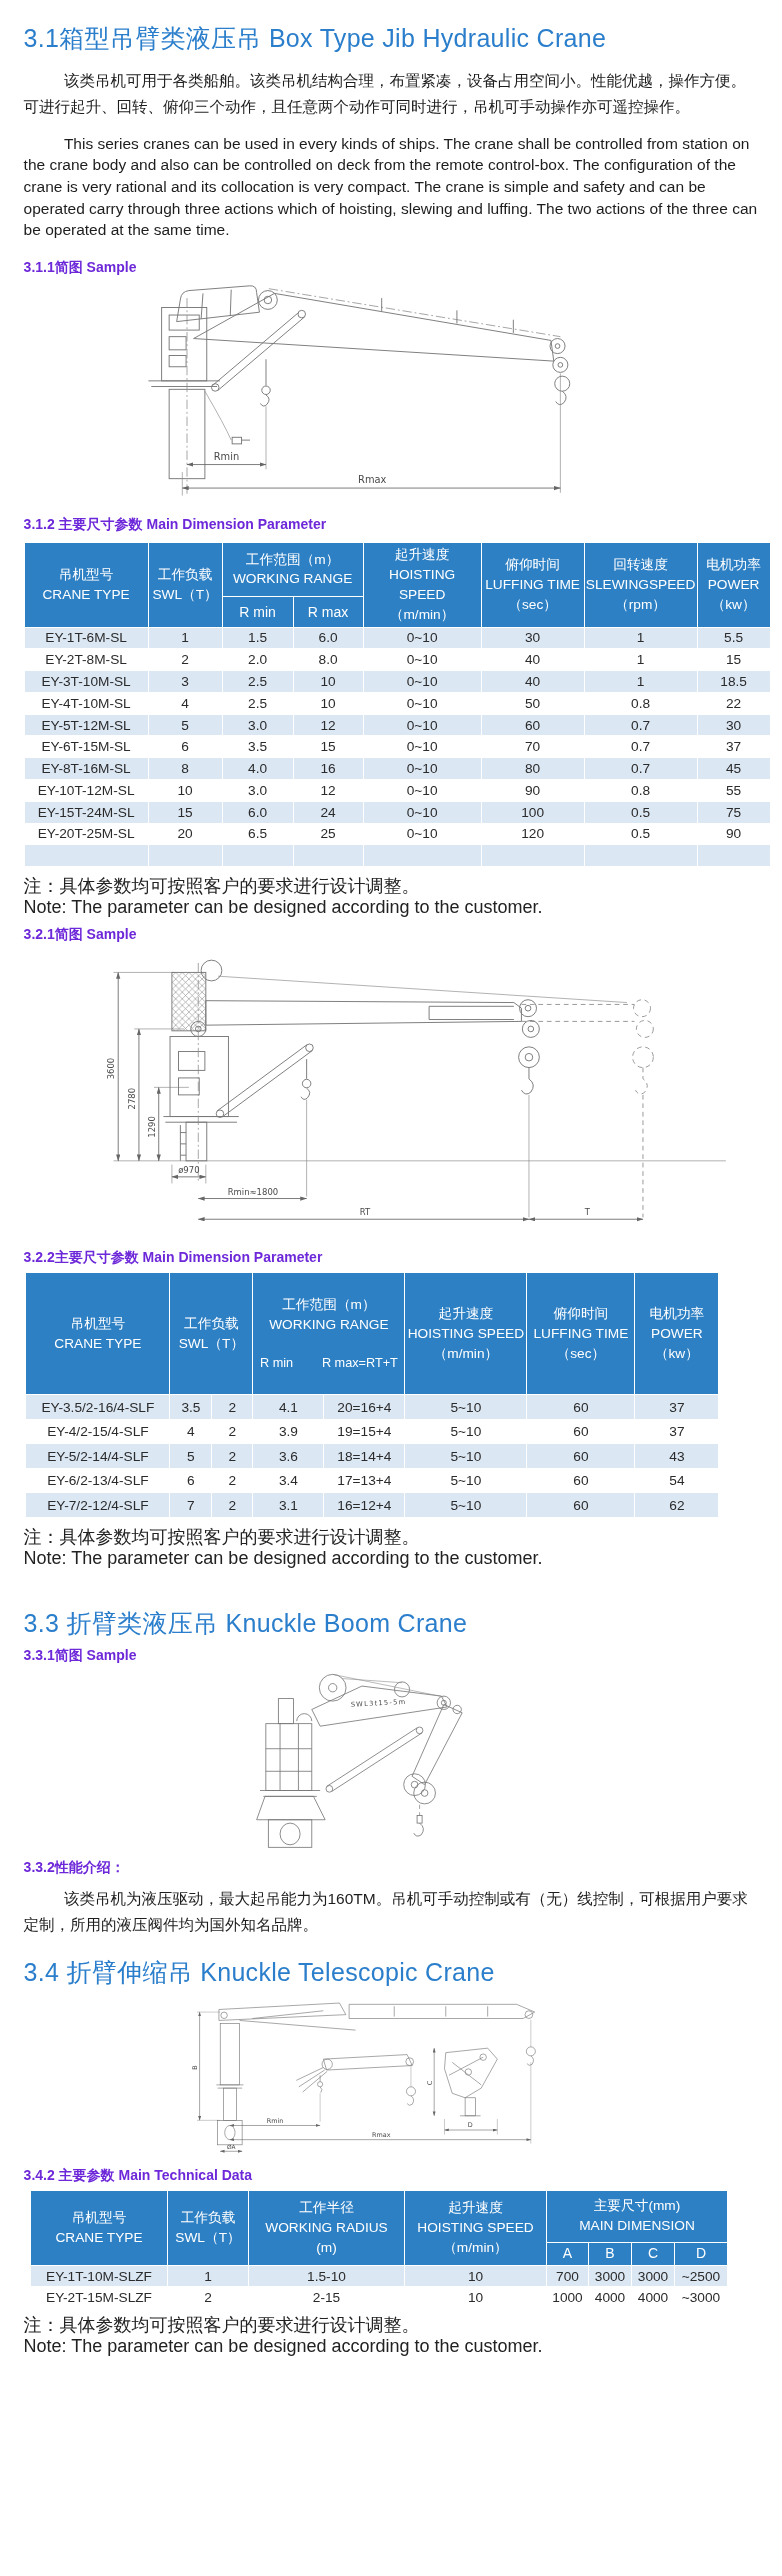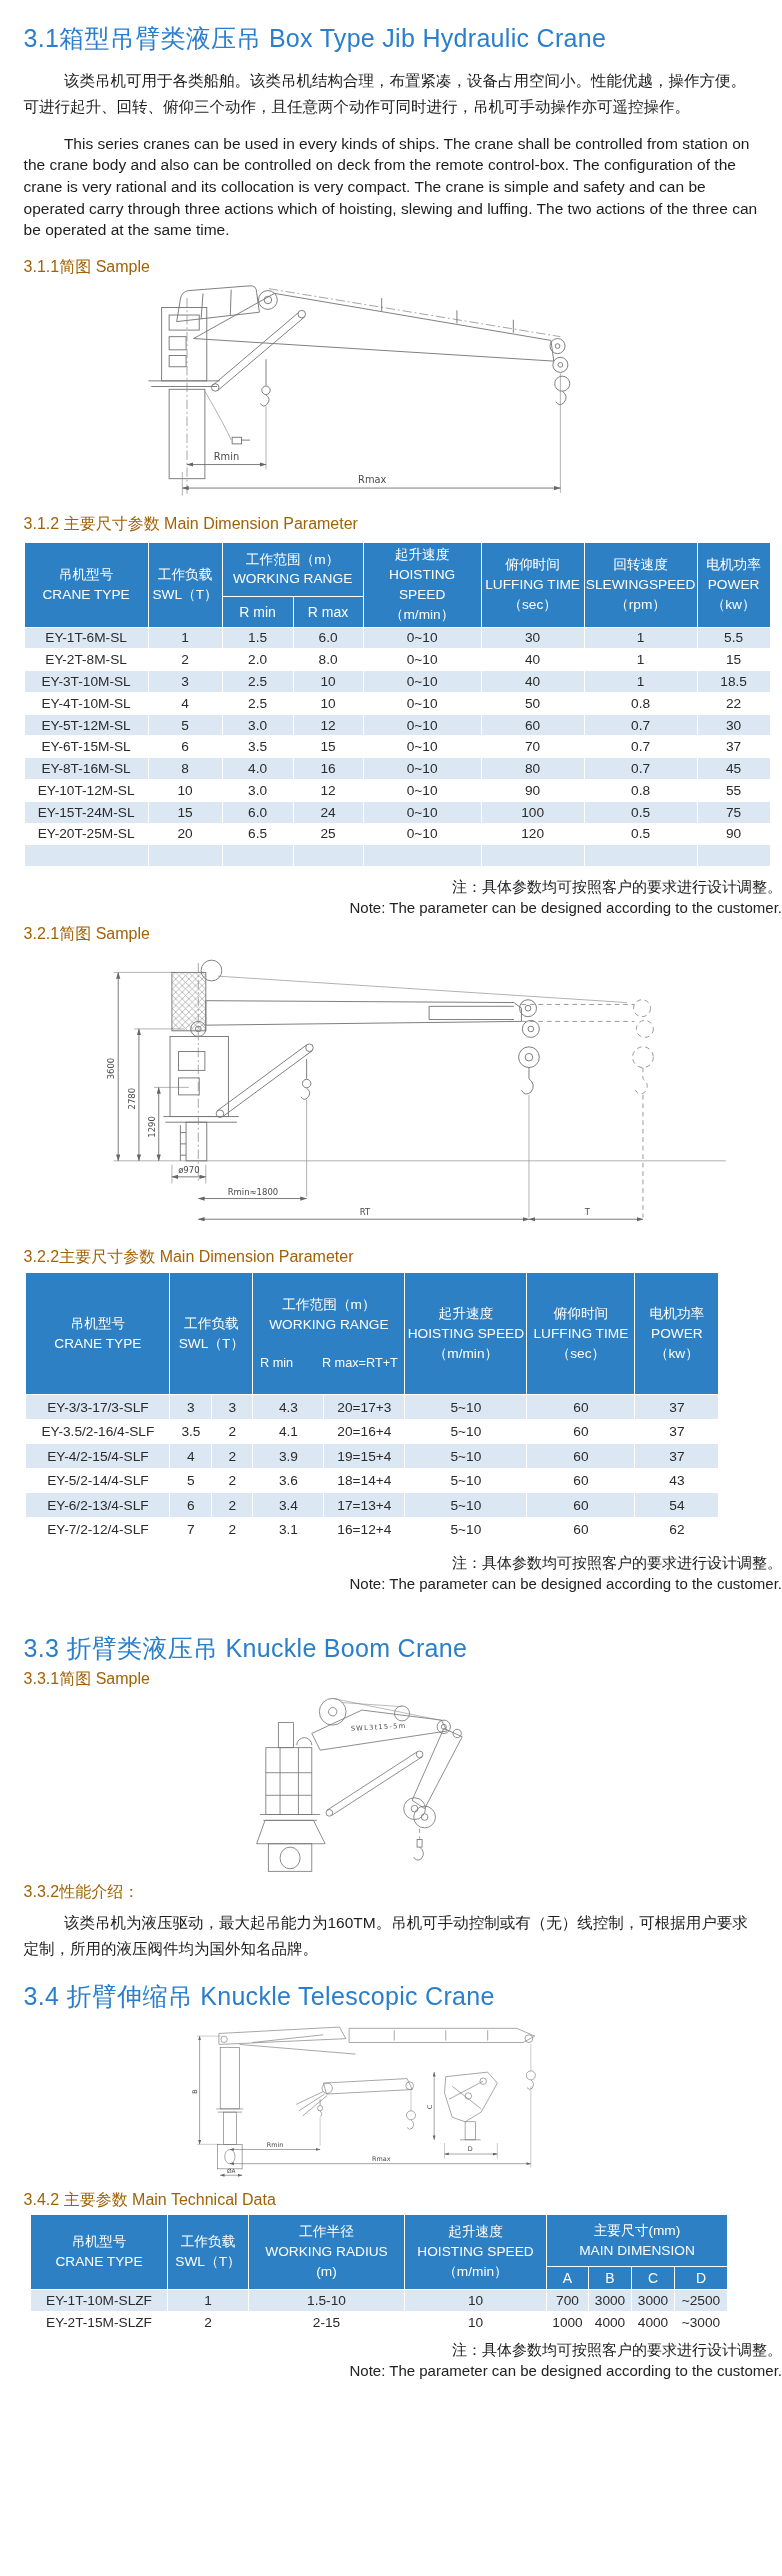--- a/index.html
+++ b/index.html
@@ -7,27 +7,27 @@
     width:782px;height:2576px;overflow:hidden;background:#ffffff;
     font-family:"Liberation Sans","DejaVu Sans",sans-serif;
     color:#1c1c1c;position:relative;
   }
   .page{width:782px;}
   h2.sec{
     margin:0 0 0 23.6px;font-size:25px;font-weight:500;color:#2a7ecb;
     letter-spacing:0.3px;line-height:26px;
   }
   h3.sub{
-    margin:0 0 0 23.6px;font-size:16px;font-weight:400;color:#a16207;line-height:22.6px;
+    margin:0 0 0 23.6px;font-size:14px;font-weight:700;color:#6d28d9;line-height:22.6px;
   }
   p.para{margin:0 23.6px 0 23.6px;font-size:15.5px;color:#1d1d1d;}
   p.para-cn{line-height:26px;text-indent:2.6em;}
   p.para-en{line-height:21.7px;text-indent:2.6em;}
   p.para-en2{line-height:26px;text-indent:2.6em;}
-  .note{margin:0 0 0 23.6px;font-size:15px;line-height:21px;color:#222;text-align:right;}
+  .note{margin:0 0 0 23.6px;font-size:18px;line-height:21px;color:#222;}
   table{border-collapse:collapse;table-layout:fixed;margin-left:23.6px;}
   thead th{
     background:#2e80c4;color:#fff;font-weight:400;border:1.9px solid #fff;
     white-space:pre-line;font-size:13.7px;line-height:1.45;padding:1.9px 0.9px;
     vertical-align:middle;text-align:center;
   }
   thead th.subhd{font-size:14px;padding:0.9px;}
   tbody td{
     border:1.9px solid #fff;text-align:center;font-size:13.7px;color:#2b2b2b;
     height:20px;padding:0.9px 1.9px;overflow:hidden;vertical-align:middle;
@@ -429,30 +429,20 @@
         <th>俯仰时间
 LUFFING TIME
 （sec）</th>
         <th>电机功率
 POWER
 （kw）</th>
       </tr>
     </thead>
     <tbody>
         <tr>
-          <td>EY-3/3-17/3-SLF</td>
-          <td>3</td>
-          <td>3</td>
-          <td>4.3</td>
-          <td>20=17+3</td>
-          <td>5~10</td>
-          <td>60</td>
-          <td>37</td>
-        </tr>
-        <tr>
           <td>EY-3.5/2-16/4-SLF</td>
           <td>3.5</td>
           <td>2</td>
           <td>4.1</td>
           <td>20=16+4</td>
           <td>5~10</td>
           <td>60</td>
           <td>37</td>
         </tr>
         <tr>

